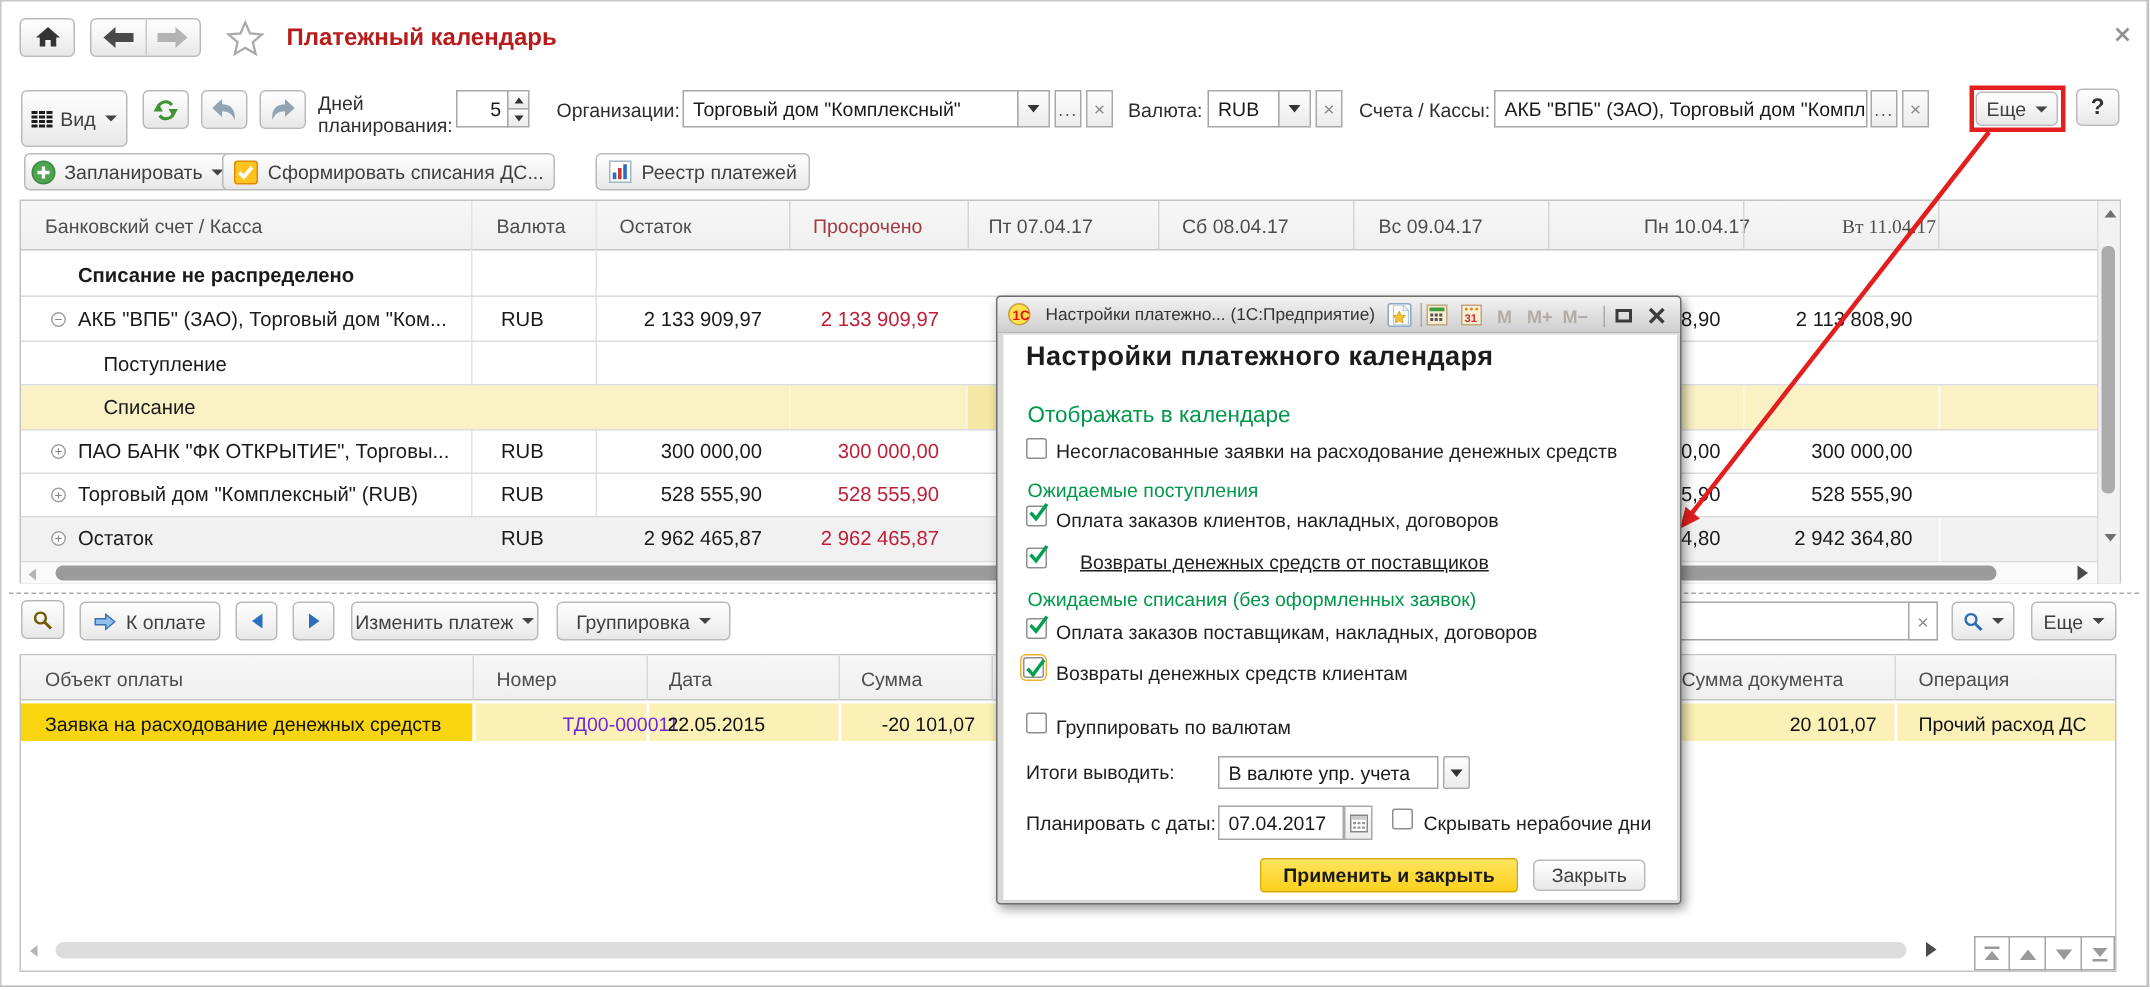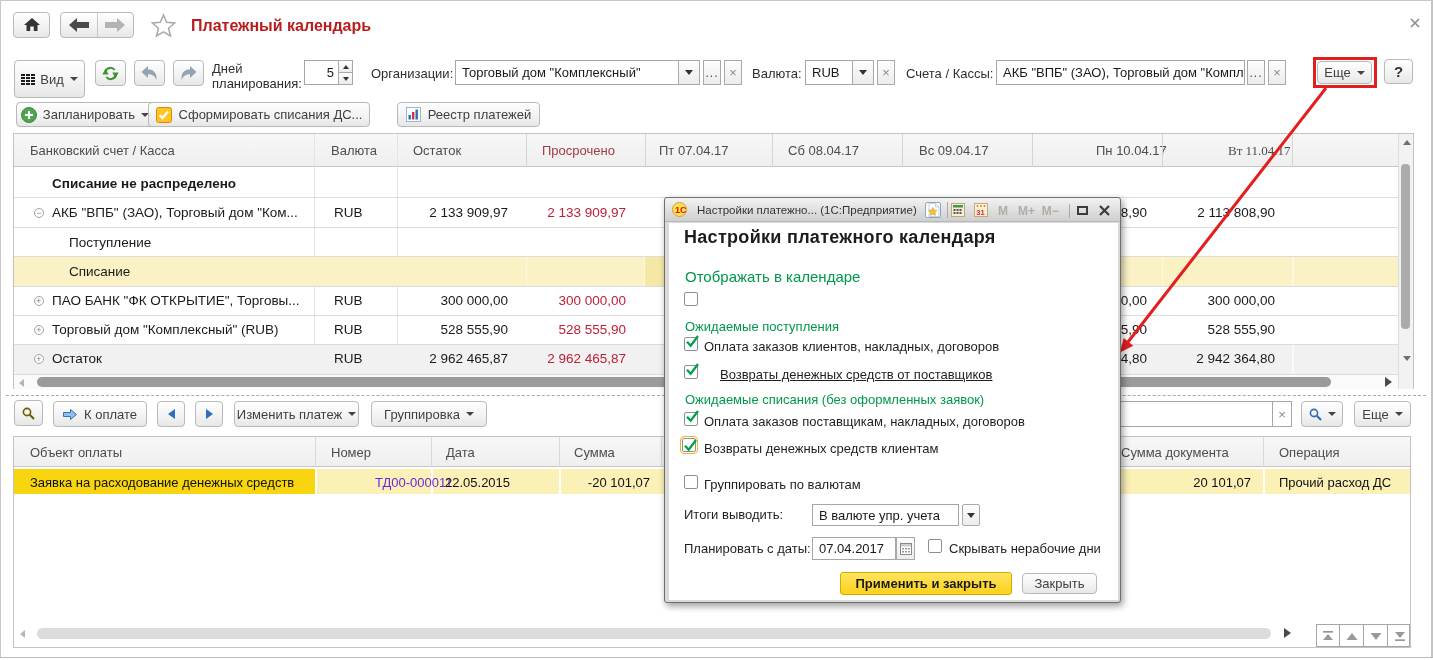--- a/index.html
+++ b/index.html
@@ -348,20 +348,21 @@
   <div class="abs" style="left:404px;top:6px;width:1px;height:14px;background:#aaa;"></div>
   <div class="abs" style="left:412px;top:8px;width:11px;height:9px;border:2px solid #3c3c3c;"></div>
   <svg style="left:434px;top:7px;" width="11" height="11" viewBox="0 0 11 11">
       <path d="M1 1 L10 10 M10 1 L1 10" stroke="#3c3c3c" stroke-width="2.2"></path>
     </svg>
 
   <div class="abs" style="left:4px;top:25px;width:449px;height:377px;background:#fff;"></div>
   <div class="abs" style="left:19px;top:29px;font-size:18px;font-weight:bold;color:#1c1c1c;letter-spacing:0.3px;">Настройки платежного календаря</div>
   <div class="grn" style="left:20px;top:70px;font-size:15px;">Отображать в календаре</div>
   <div class="cb" style="left:19px;top:94px;"></div>
+  <div class="dlbl" style="left:39px;top:95px;">Несогласованные заявки на расходование денежных средств</div>
   <div class="grn" style="left:20px;top:121px;">Ожидаемые поступления</div>
   <div class="cb" style="left:19px;top:139px;"></div>
   <svg style="left:20px;top:137px;z-index:5;" width="15" height="15" viewBox="0 0 15 15">
       <path d="M2 6.8 L5.7 10.8 L13 1" stroke="#00a050" stroke-width="2.3" fill="none"></path>
     </svg>
   <div class="dlbl" style="left:39px;top:141px;">Оплата заказов клиентов, накладных, договоров</div>
   <div class="cb" style="left:19px;top:167px;"></div>
   <svg style="left:20px;top:165px;z-index:5;" width="15" height="15" viewBox="0 0 15 15">
       <path d="M2 6.8 L5.7 10.8 L13 1" stroke="#00a050" stroke-width="2.3" fill="none"></path>
     </svg>

